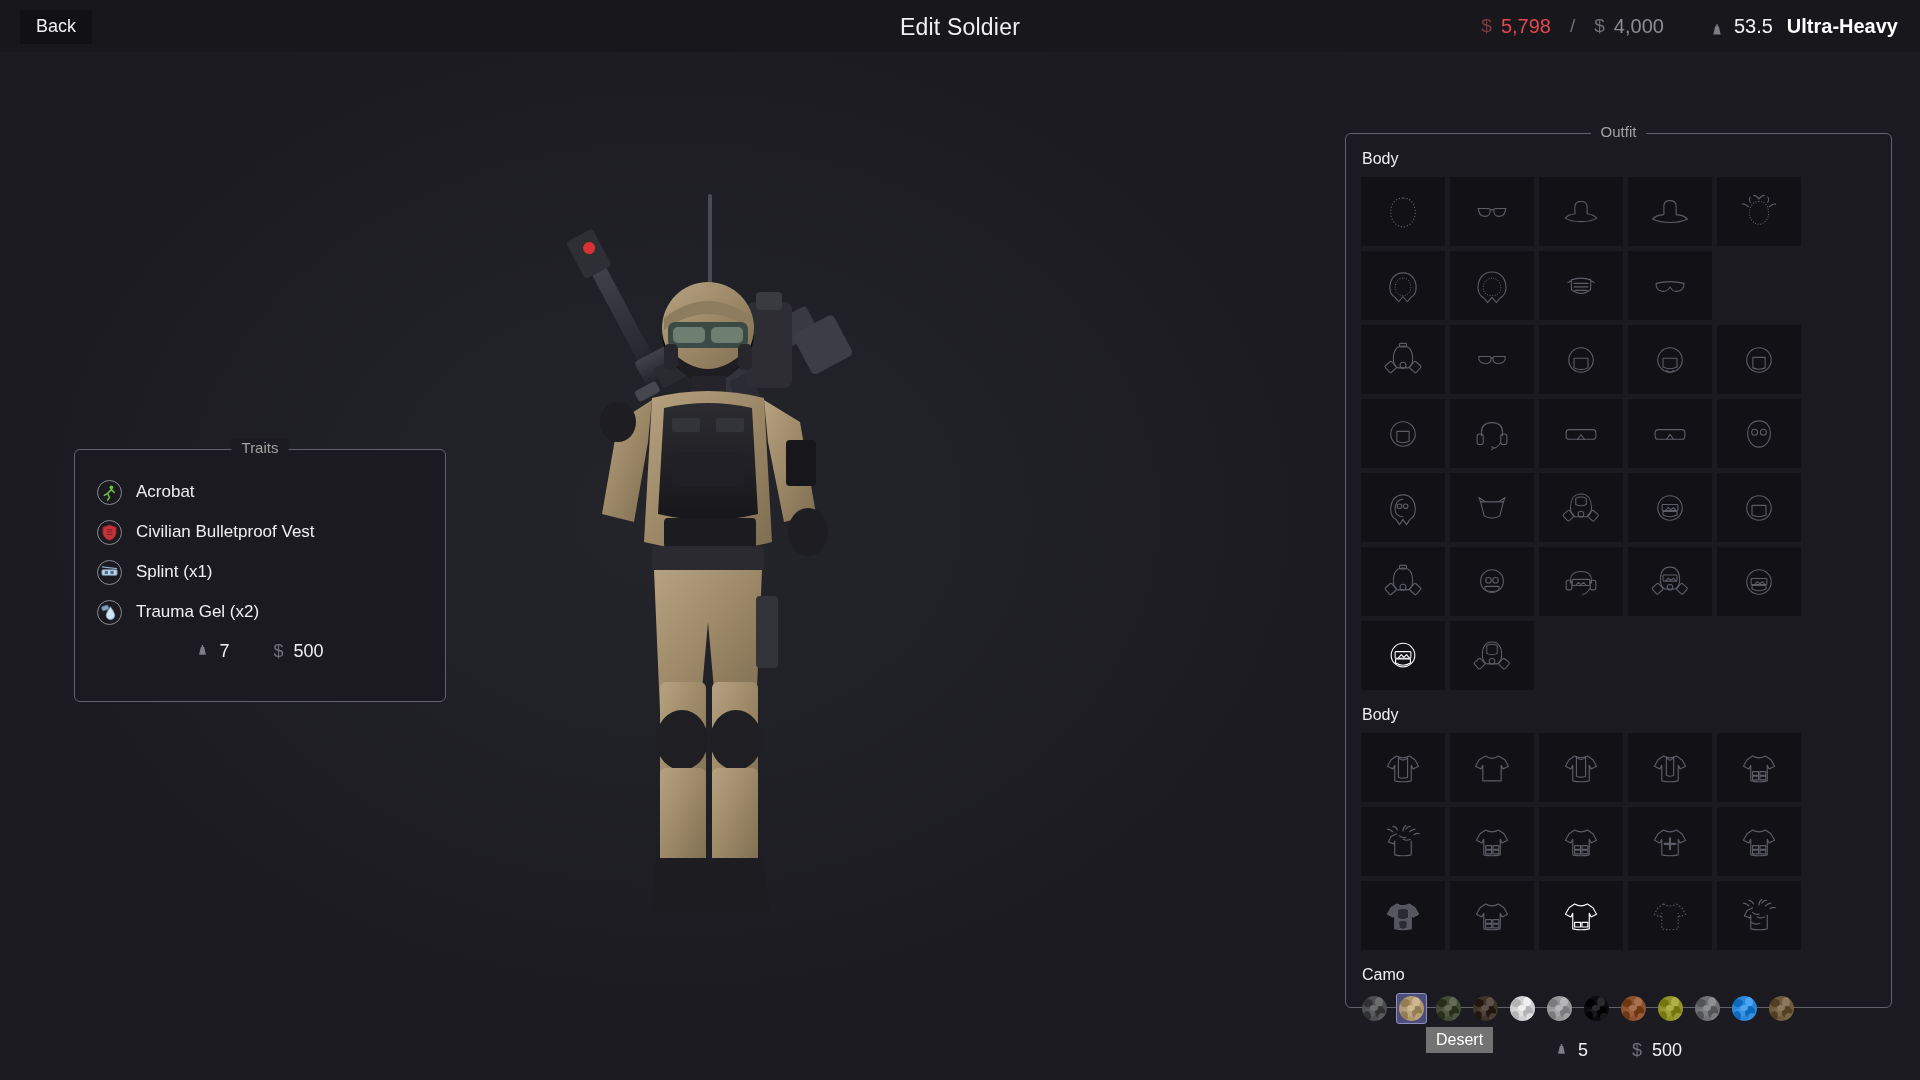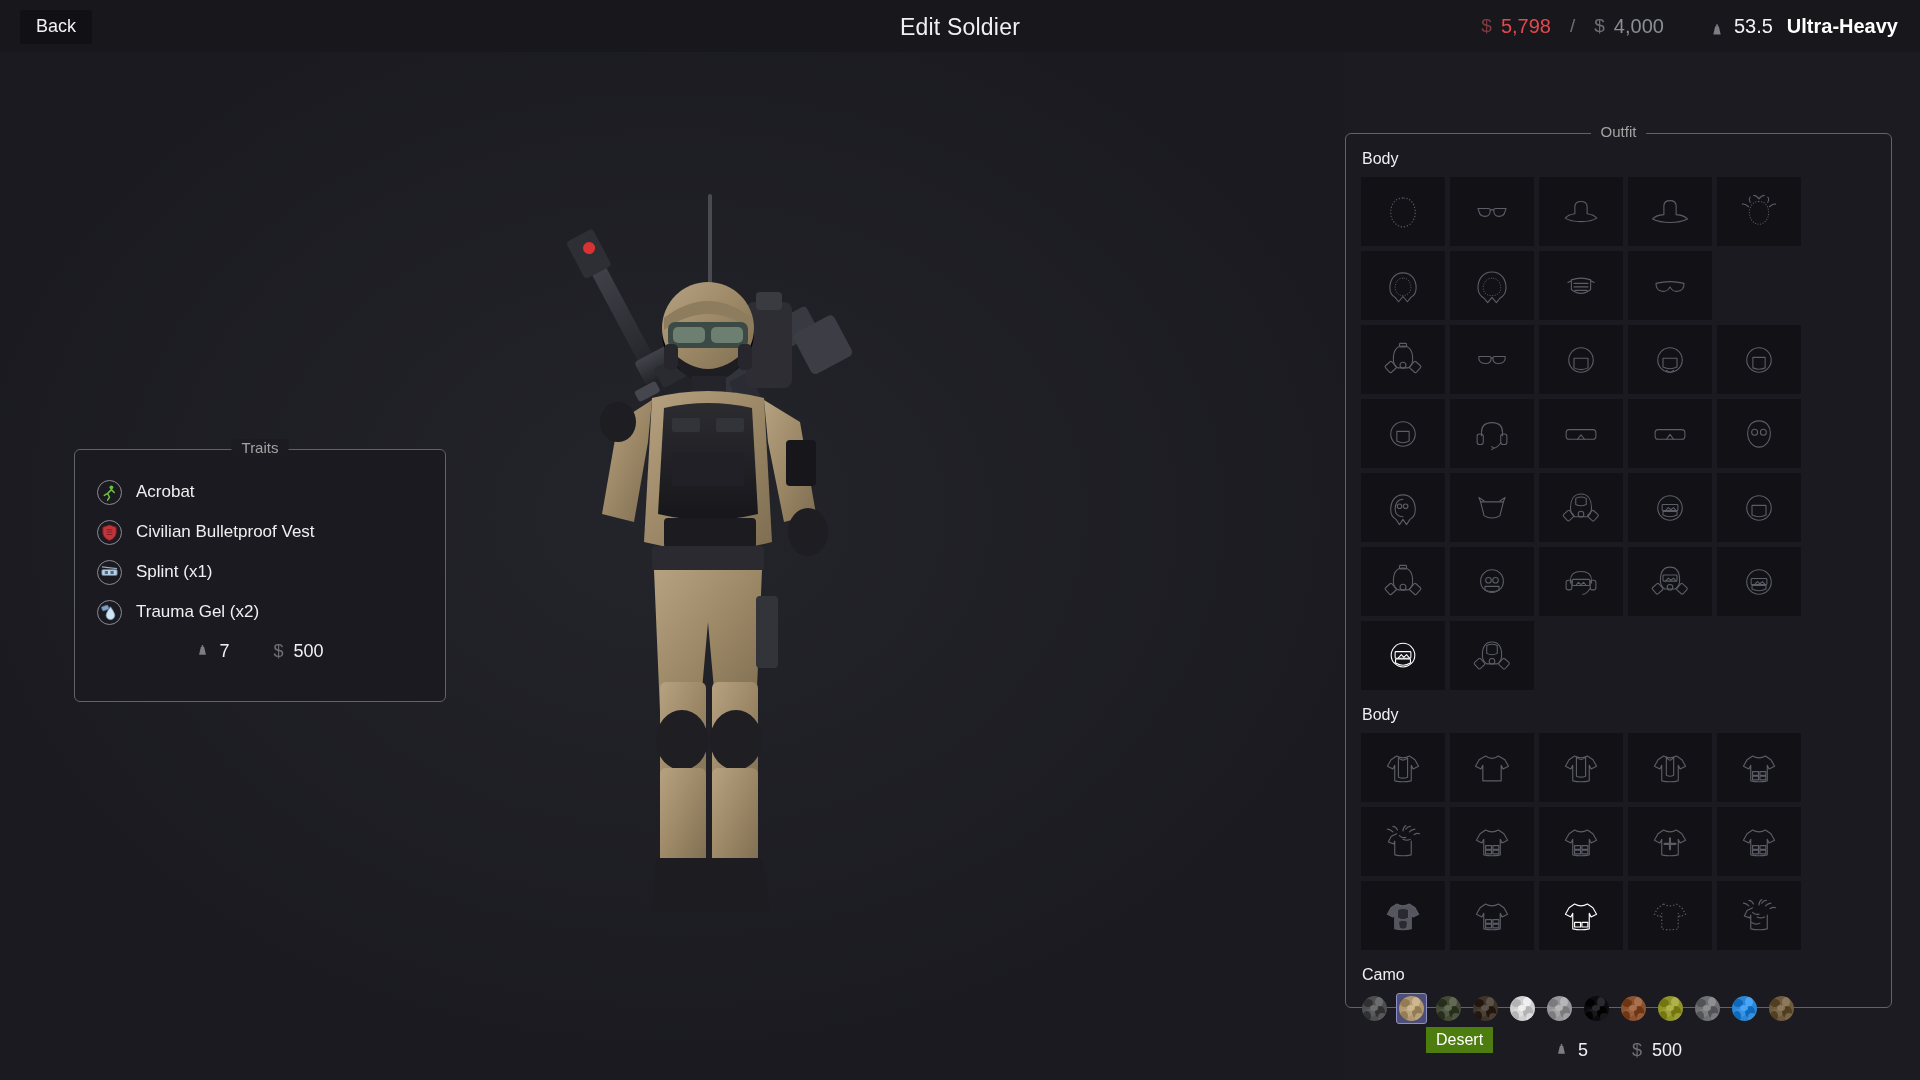--- a/index.html
+++ b/index.html
@@ -119,21 +119,21 @@
     border-radius: 3px;
     cursor: pointer;
   }
   .camo-swatch-wrap.selected {
     background: #4d4f7a;
     border: 1px solid #8f91c4;
   }
   .camo-swatch { width: 25px; height: 25px; border-radius: 50%; }
   .tooltip {
     position: absolute;
-    background: #4d7c0f; color: #ffffff;
+    background: #737373; color: #ffffff;
     font-size: 16px; padding: 4px 10px;
     white-space: nowrap;
     z-index: 30;
   }
 
   
   #viewport {
     position: absolute; left: 0; top: 52px; width: 1345px; height: 1028px;
     overflow: hidden;
   }

